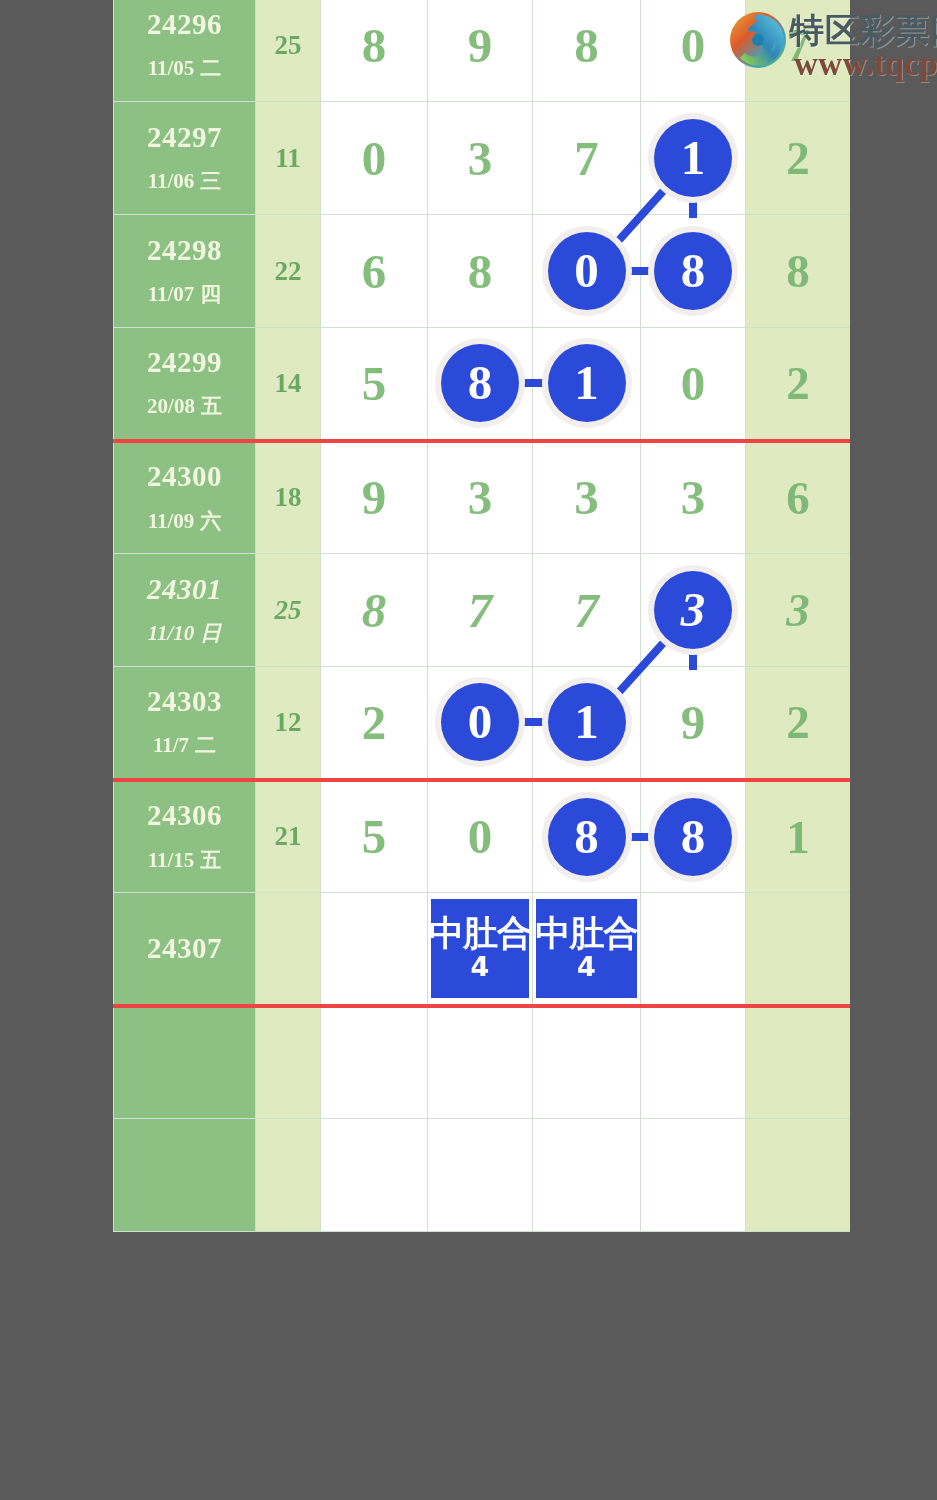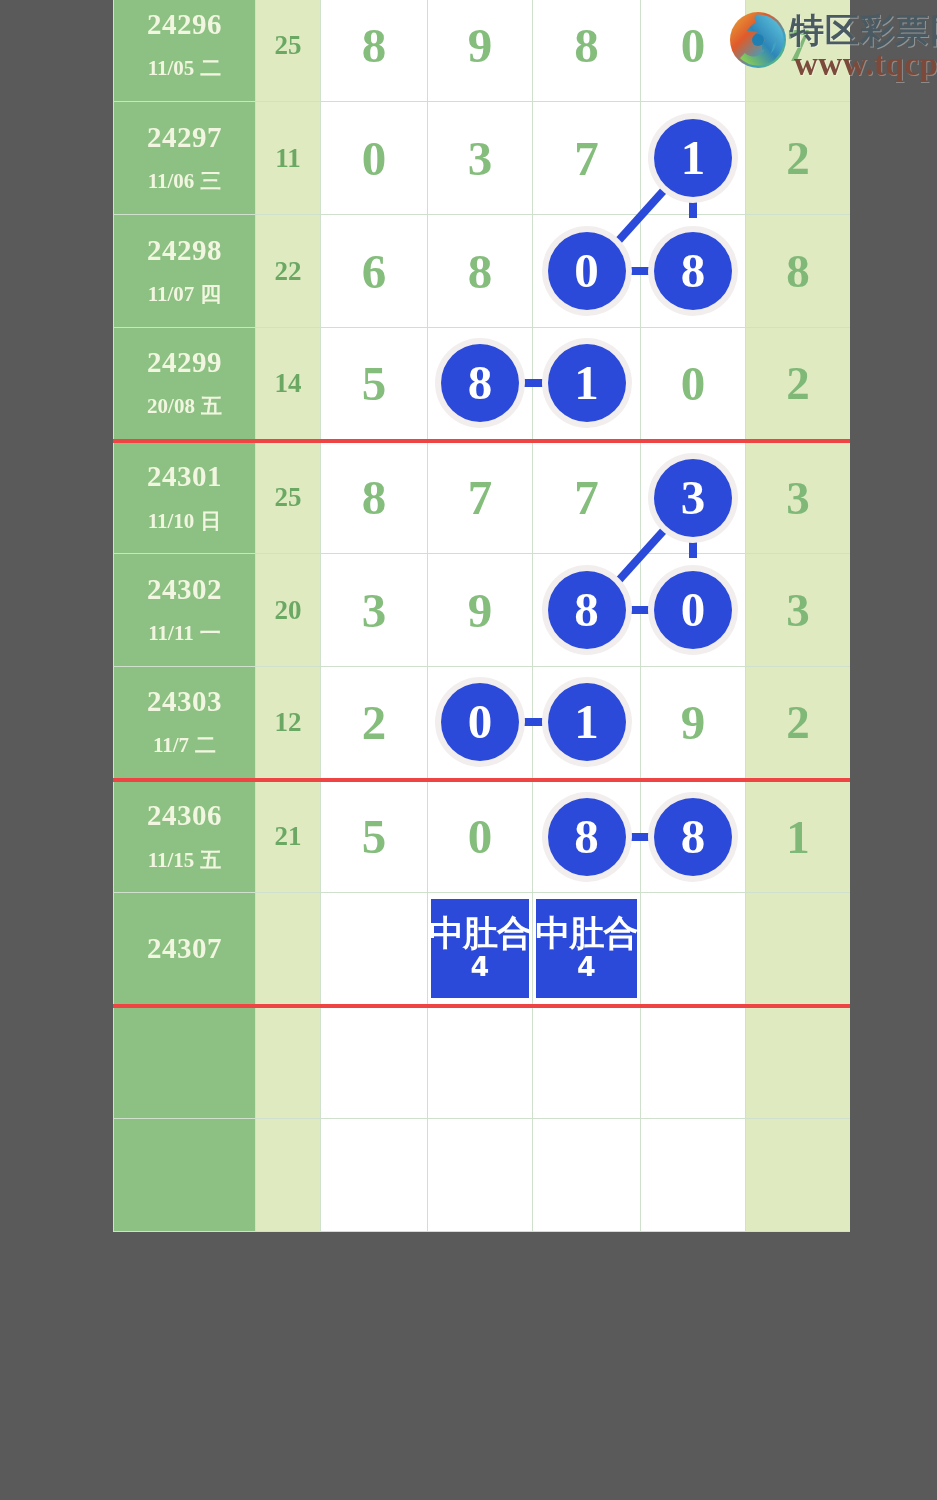--- a/index.html
+++ b/index.html
@@ -301,48 +301,43 @@
               <div class="ball">8</div>
             </td>
             <td class="num">
               <div class="ball">1</div>
             </td>
             <td class="num"><span>0</span></td>
             <td class="tail">2</td>
           </tr>
           <tr style="height: 113px;">
             <td class="issue">
+              <span class="issue-no">24300</span>
+              <span class="issue-date"><span>11/09</span><span class="wd">六</span></span>
+            </td>
+            <td class="sum">18</td>
+            <td class="num"><span>9</span></td>
+            <td class="num"><span>3</span></td>
+            <td class="num"><span>3</span></td>
+            <td class="num"><span>3</span></td>
+            <td class="tail">6</td>
+          </tr>
+          <tr style="height: 113px; font-style: italic;">
+            <td class="issue">
               <span class="issue-no">24301</span>
               <span class="issue-date"><span>11/10</span><span class="wd">日</span></span>
             </td>
             <td class="sum">25</td>
             <td class="num"><span>8</span></td>
             <td class="num"><span>7</span></td>
             <td class="num"><span>7</span></td>
             <td class="num">
               <div class="conn conn-v"></div>
               <div class="conn conn-d"></div>
               <div class="ball">3</div>
-            </td>
-            <td class="tail">3</td>
-          </tr>
-          <tr style="height: 113px;">
-            <td class="issue">
-              <span class="issue-no">24302</span>
-              <span class="issue-date"><span>11/11</span><span class="wd">一</span></span>
-            </td>
-            <td class="sum">20</td>
-            <td class="num"><span>3</span></td>
-            <td class="num"><span>9</span></td>
-            <td class="num">
-              <div class="conn conn-h"></div>
-              <div class="ball">8</div>
-            </td>
-            <td class="num">
-              <div class="ball">0</div>
             </td>
             <td class="tail">3</td>
           </tr>
           <tr class="group-end" style="height: 113px;">
             <td class="issue">
               <span class="issue-no">24303</span>
               <span class="issue-date"><span>11/7</span><span class="wd">二</span></span>
             </td>
             <td class="sum">12</td>
             <td class="num"><span>2</span></td>

